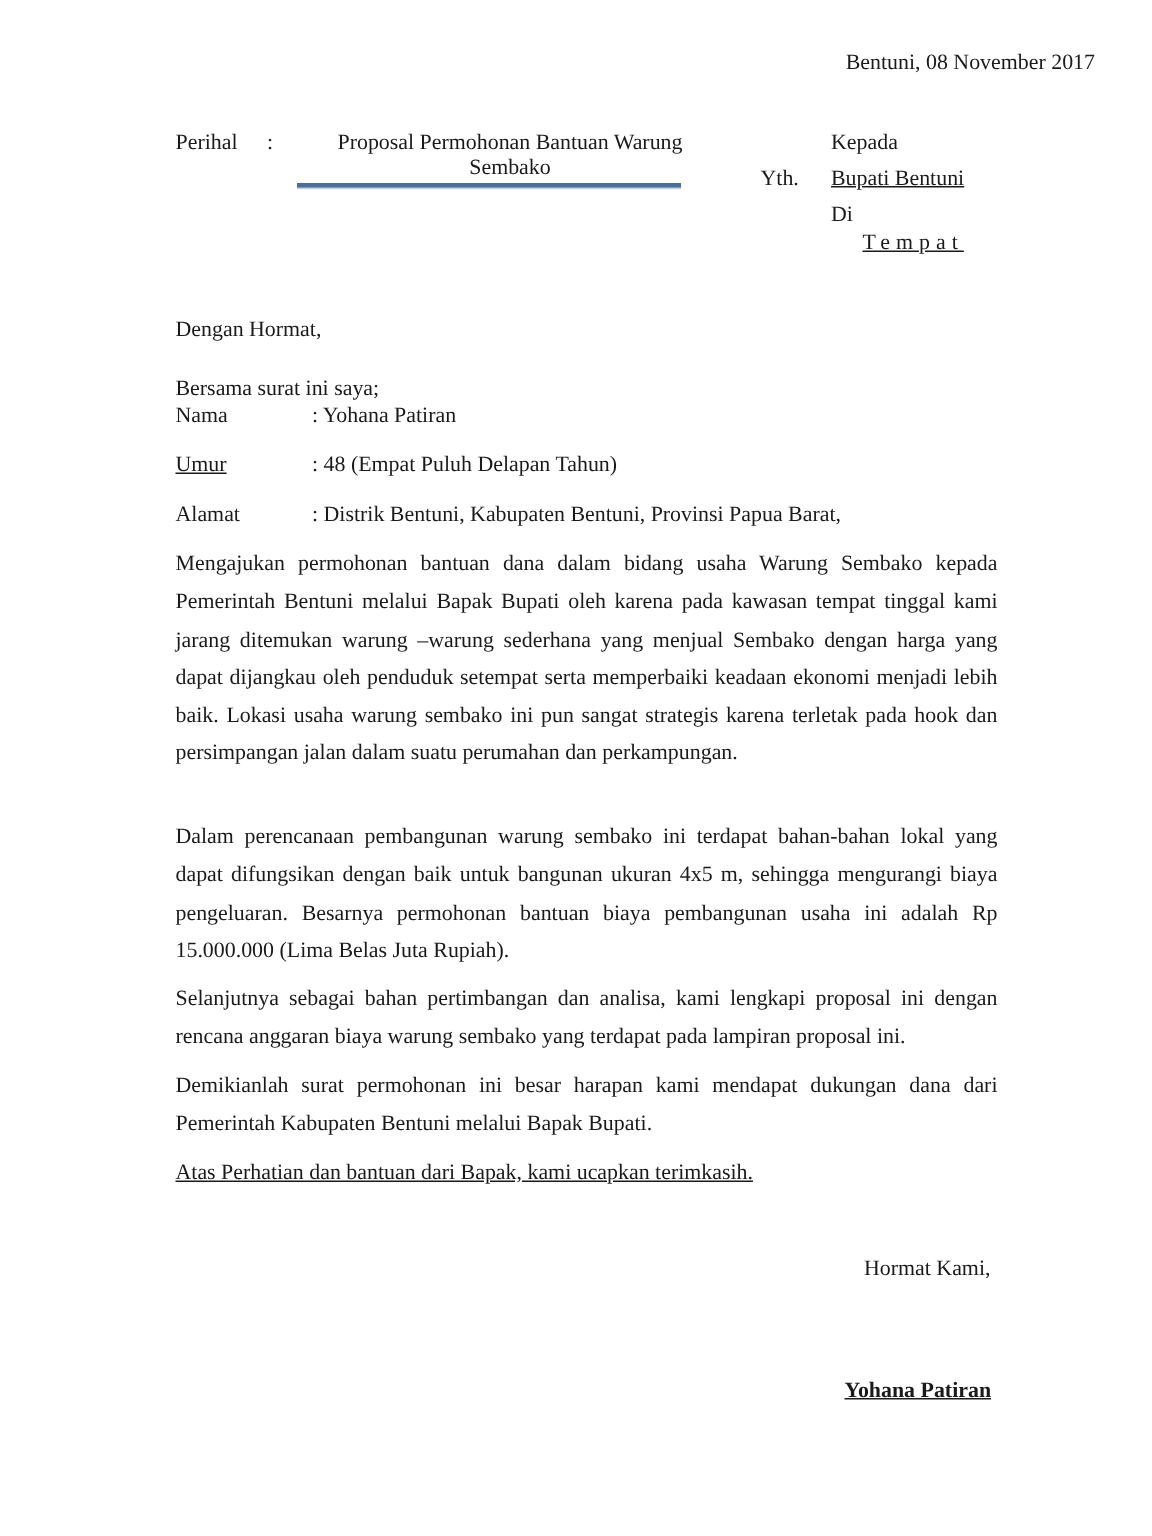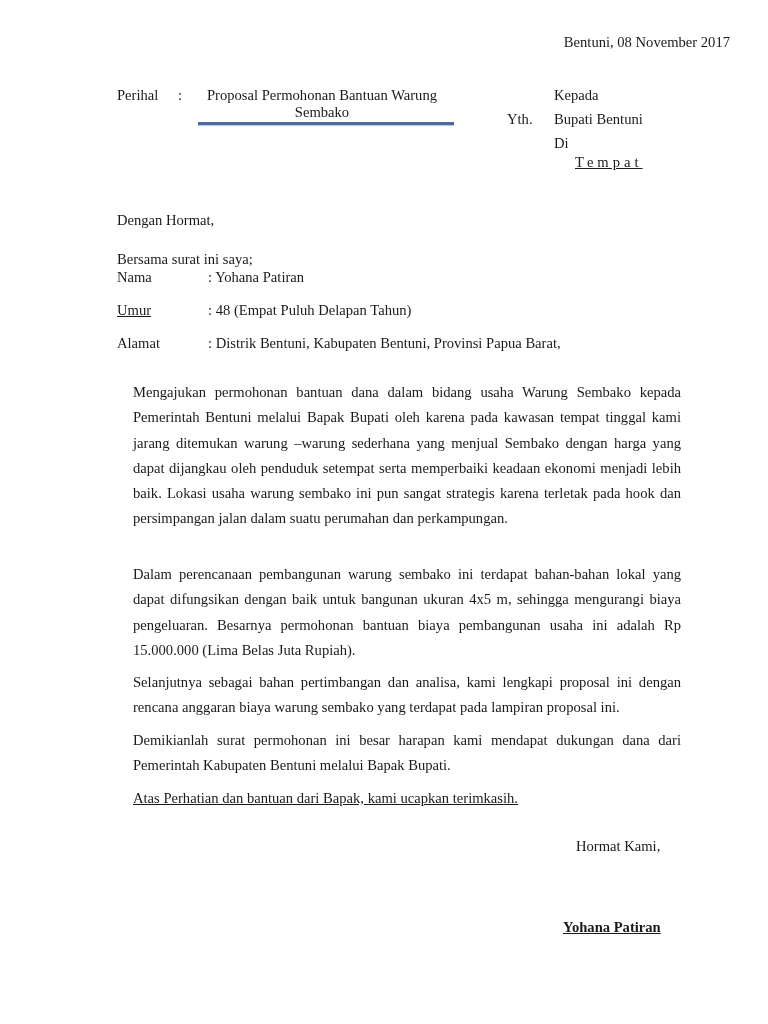--- a/index.html
+++ b/index.html
@@ -4,34 +4,34 @@
 <style>
   html, body { margin: 0; padding: 0; background: #ffffff; }
   body {
     width: 768px; height: 1024px; position: relative; overflow: hidden;
     font-family: "Liberation Serif", serif; color: #1a1a1a; font-size: 14.6px;
   }
   .abs { position: absolute; white-space: nowrap; text-align: center; }
   .date { right: 38px; top: 34px; }
   .perihal-label { left: 117px; top: 87px; }
   .perihal-colon { left: 178px; top: 87px; }
-  .perihal-value { left: 192px; top: 87px; line-height: 17px; white-space: normal; width: 260px; }
+  .perihal-value { left: 210px; top: 87px; line-height: 17px; white-space: normal; width: 260px; }
   .perihal-line { position: absolute; left: 198px; top: 122px; width: 256px; height: 3px; background: #4a6e98; box-shadow: 0 1px 1px rgba(74,110,152,0.4); }
   .kepada { left: 554px; top: 87px; }
   .yth { left: 507px; top: 111px; }
-  .bupati { left: 554px; top: 111px; }
+  .bupati { left: 554px; top: 111px; text-decoration: underline; }
   .di { left: 554px; top: 135px; }
   .tempat { left: 575px; top: 154px; text-decoration: underline; letter-spacing: 4px; }
   .salam { left: 117px; top: 212px; }
   .bersama { left: 117px; top: 251px; }
   .field-label { left: 117px; }
   .field-value { left: 208px; }
   .para {
     position: absolute; left: 117px; width: 548px;
-    text-align: justify; line-height: 25.3px; margin: 16px;
+    text-align: justify; line-height: 25.3px; margin: 0;
   }
   .para::after { content: ""; display: inline-block; width: 100%; }
   .para.last-line-normal::after { display: none; }
   .hormat { left: 576px; top: 838px; }
   .signer { left: 563px; top: 919px; font-weight: bold; text-decoration: underline; }
 </style>
 </head>
 <body>
 
 <div>

